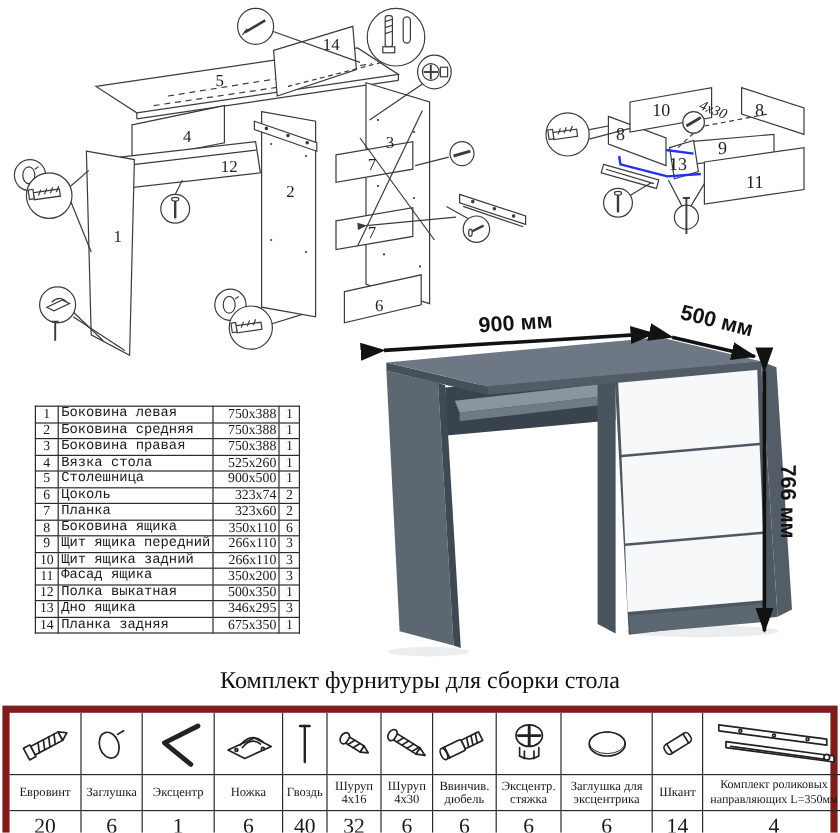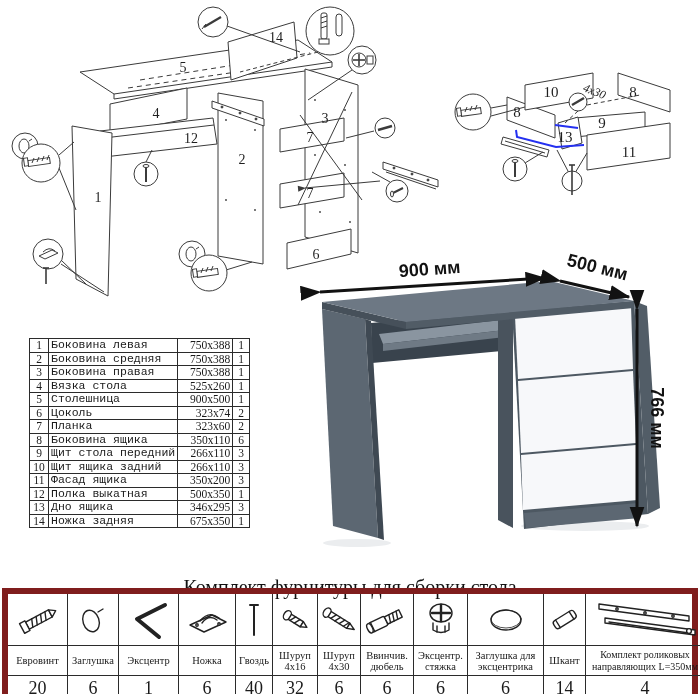--- a/index.html
+++ b/index.html
@@ -15,21 +15,21 @@
   .parts-table{position:absolute;left:29px;top:338px;border-collapse:collapse;}
   .parts-table td{border:1px solid #2b2b2b;font-size:11.5px;line-height:12.5px;height:12.5px;
                   padding:0 2px;white-space:nowrap;}
   .parts-table td.num{width:14px;text-align:center;}
   .parts-table td.name{width:120px;font-family:Liberation Mono, monospace;}
   .parts-table td.size{width:50px;text-align:right;}
   .parts-table td.qty{width:12px;text-align:center;}
 
   
   .kit-title{position:absolute;left:0;top:556px;width:700px;text-align:center;
-             font-size:20px;color:#111;margin-top:20px;}
+             font-size:20px;color:#111;}
 
   
   .hw{position:absolute;left:2px;top:588px;width:696px;height:128px;display:grid;
       grid-template-columns:60px 51px 60px 57px 37px 45px 43px 53px 54px 76px 42px 118px;
       grid-template-rows:52px 30px 24px;border:6px solid #7f1d1d;box-sizing:border-box;}
   .hw-cell{border-right:1px solid #2b2b2b;border-bottom:1px solid #2b2b2b;
            display:flex;align-items:center;justify-content:center;overflow:hidden;box-sizing:border-box;}
   .hw-cell:nth-child(12n){border-right:none;}
   .hw-label{font-size:10.5px;line-height:11px;text-align:center;padding:1px;}
   .hw-label.sm{font-size:10px;line-height:12px;}
@@ -345,21 +345,21 @@
           <td class="qty">2</td>
         </tr>
       <tr>
           <td class="num">8</td>
           <td class="name">Боковина ящика</td>
           <td class="size">350х110</td>
           <td class="qty">6</td>
         </tr>
       <tr>
           <td class="num">9</td>
-          <td class="name">Щит стола передний</td>
+          <td class="name">Щит ящика передний</td>
           <td class="size">266х110</td>
           <td class="qty">3</td>
         </tr>
       <tr>
           <td class="num">10</td>
           <td class="name">Щит ящика задний</td>
           <td class="size">266х110</td>
           <td class="qty">3</td>
         </tr>
       <tr>
@@ -375,21 +375,21 @@
           <td class="qty">1</td>
         </tr>
       <tr>
           <td class="num">13</td>
           <td class="name">Дно ящика</td>
           <td class="size">346х295</td>
           <td class="qty">3</td>
         </tr>
       <tr>
           <td class="num">14</td>
-          <td class="name">Ножка задняя</td>
+          <td class="name">Планка задняя</td>
           <td class="size">675х350</td>
           <td class="qty">1</td>
         </tr>
     </tbody>
   </table>
 
   <div class="kit-title">Комплект фурнитуры для сборки стола</div>
 
   <div class="hw">
 

